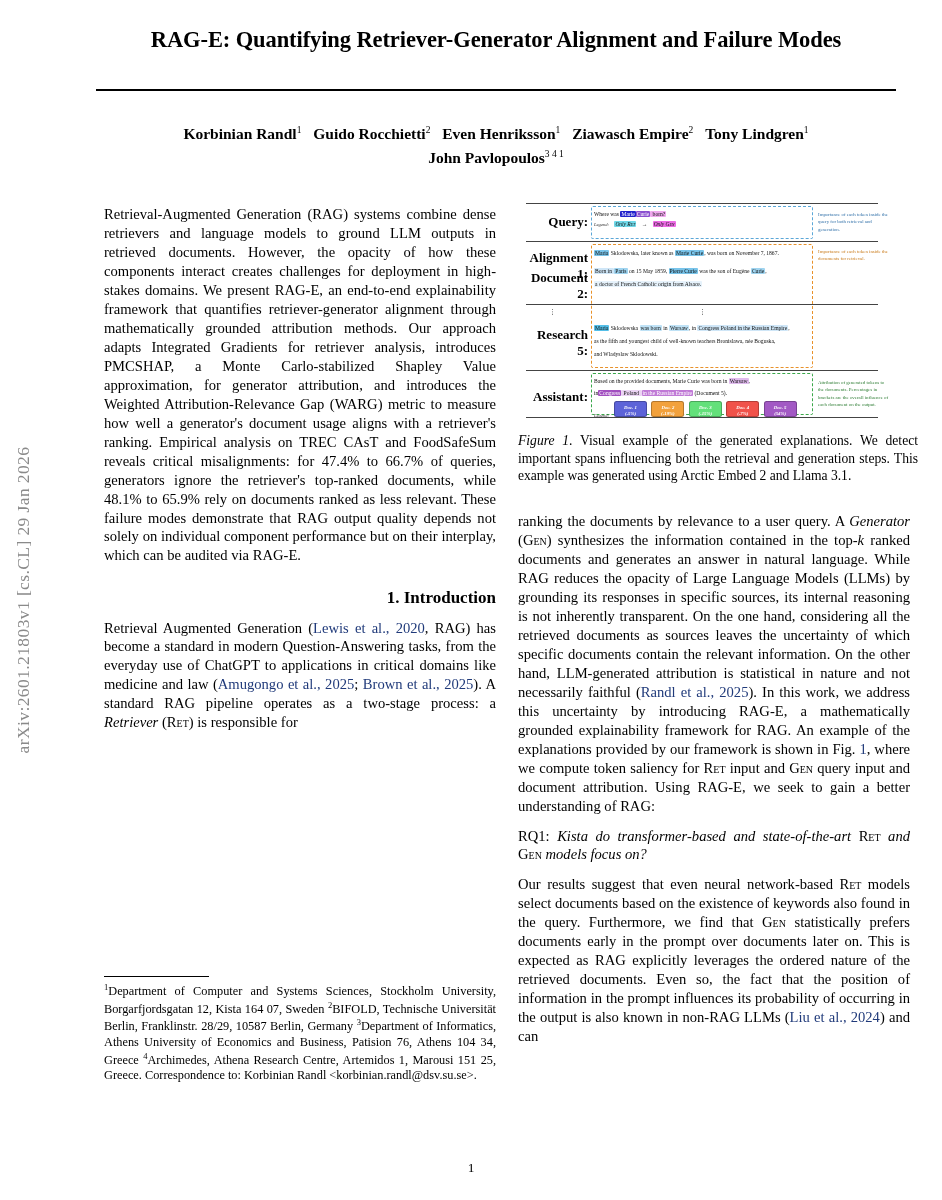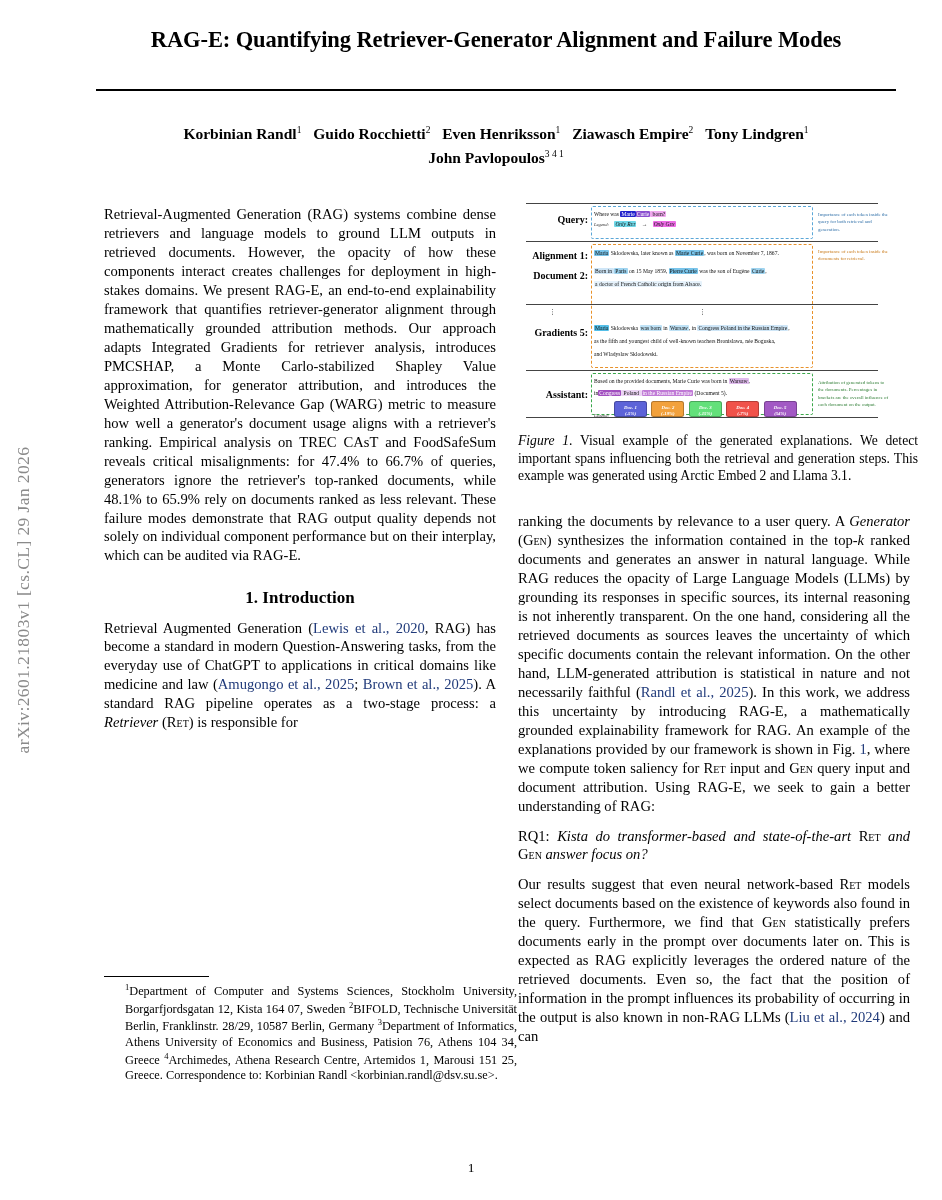--- a/index.html
+++ b/index.html
@@ -54,53 +54,53 @@
   }
   #authors sup { font-weight: normal; font-size: 9.5px; vertical-align: super; }
   .auth { white-space: nowrap; margin: 0 4px; }
 
   
   .col { position:absolute; width:392px; font-size:14.6px; line-height:1.30; text-align:justify; }
   #col-left  { left:104px; top:205px; }
   #col-right { left:518px; top:205px; }
 
   h2.sec {
-    font-size: 17px; font-weight: bold; margin: 0 0 9px 0; text-align:center;
+    font-size: 17px; font-weight: bold; margin: 0 0 9px 0; text-align:right;
   }
   .abstract-head {
     text-align:center; font-size:17px; font-weight:bold; margin:0 0 10px 0;
   }
   p { margin: 0 0 11px 0; }
   .sc { font-variant: small-caps; }
   .it { font-style: italic; }
   .bf { font-weight: normal; }
 
   
   #footnote-rule {
     position:absolute; left:104px; top:976px; width:105px; height:1px; background:#000;
   }
   #footnotes {
     position:absolute; left:104px; top:982px; width:392px;
-    font-size:12.3px; line-height:1.27; text-align:justify;margin-left:21px;
+    font-size:12.3px; line-height:1.27; text-align:justify;
   }
   #footnotes sup { font-size: 8.5px; vertical-align: super; }
   #preprint {
     position:absolute; left:104px; top:1112px; width:392px;
     font-size:13.2px; font-style:italic;
   }
 
   
   #figure {
     position:absolute; left:526px; top:203px; width:352px; height:215px;
     background:#fff;
   }
   .fig-rule { position:absolute; left:0; width:352px; height:1.1px; background:#444; }
 
   .fig-label {
-    position:absolute; font-size:10px; font-weight:bold; text-align:right;
+    position:absolute; font-size:13px; font-weight:bold; text-align:right;
     width:62px; left:0; color:#000;
   }
   .fig-body { position:absolute; left:68px; width:214px; font-size:5.6px; line-height:1.45; color:#111; }
   .fig-line { white-space:nowrap; }
 
   .hl { padding:0px 1px; border-radius:1px; }
 
   .dash-orange {
     position:absolute; border:1.1px dashed #e8912a; border-radius:2px;
   }
@@ -212,21 +212,21 @@
     <div class="fig-body" style="top:64px;">
       <div class="fig-line"><span class="hl" style="background:#cfe6f7;">Born in </span><span class="hl" style="background:#9fd4f0;">Paris</span> on 15 May 1859, <span class="hl" style="background:#79c4ea;">Pierre Curie</span> was the son of Eugène <span class="hl" style="background:#9fd4f0;">Curie</span>,</div>
       <div class="fig-line" style="margin-top:5px;"><span class="hl" style="background:#e6f2fb;">a doctor of French Catholic origin from Alsace.</span></div>
     </div>
 
     <div class="fig-body" style="top:104px; text-align:left;">
       <span style="position:absolute;left:-45px;font-size:7px;">⋮</span>
       <span style="position:absolute;left:105px;font-size:7px;">⋮</span>
     </div>
 
-    <div class="fig-label" style="top:124px;">Gradients 5:</div>
+    <div class="fig-label" style="top:124px;">Research 5:</div>
     <div class="fig-body" style="top:121px;">
       <div class="fig-line"><span class="hl" style="background:#55bfe8;">Maria</span> Sklodowska <span class="hl" style="background:#bfe2f6;">was born</span> in <span class="hl" style="background:#bfe2f6;">Warsaw</span>, in <span class="hl" style="background:#cfe6f7;">Congress Poland in the Russian Empire</span>,</div>
       <div class="fig-line" style="margin-top:5px;">as the fifth and youngest child of well-known teachers Bronislawa, née Boguska,</div>
       <div class="fig-line" style="margin-top:5px;">and Wladyslaw Sklodowski.</div>
     </div>
 
     <div class="fig-label" style="top:186px;">Assistant:</div>
     <div class="fig-body" style="top:174px;">
       <div class="fig-line">Based on the provided documents, Marie Curie was born in <span class="hl" style="background:#e0bcee;">Warsaw</span>,</div>
       <div class="fig-line" style="margin-top:4px;">in<span class="hl" style="background:#a24fc0;color:#fff;">Congress</span><span class="hl" style="background:#ecd4f4;"> Poland </span><span class="hl" style="background:#c07ad6;color:#fff;">in the Russian Empire</span> (Document 5).</div>
@@ -243,20 +243,20 @@
     </div>
     <div class="annot green" style="left:292px; top:176px;">Attribution of generated tokens to the documents. Percentages in brackets are the overall influence of each document on the output.</div>
 
   </div>
 
   <div id="fig-caption"><span class="figno">Figure 1</span><span>. Visual example of the generated explanations. We detect important spans influencing both the retrieval and generation steps. This example was generated using Arctic Embed 2 and Llama 3.1.</span></div>
 
   <div class="col" id="col-right" style="top:512px;">
     <p><span>ranking the documents by relevance to a user query. A </span><span class="it">Generator</span> (<span class="sc">Gen</span>)<span> synthesizes the information contained in the top-</span><span class="it">k</span><span> ranked documents and generates an answer in natural language. While RAG reduces the opacity of Large Language Models (LLMs) by grounding its responses in specific sources, its internal reasoning is not inherently transparent. On the one hand, considering all the retrieved documents as sources leaves the uncertainty of which specific documents contain the relevant information. On the other hand, LLM-generated attribution is statistical in nature and not necessarily faithful (</span><span class="cite">Randl et al., 2025</span><span>). In this work, we address this uncertainty by introducing RAG-E, a mathematically grounded explainability framework for RAG. An example of the explanations provided by our framework is shown in Fig. </span><span class="cite">1</span><span>, where we compute token saliency for </span><span class="sc">Ret</span><span> input and </span><span class="sc">Gen</span><span> query input and document attribution. Using RAG-E, we seek to gain a better understanding of RAG:</span></p>
 
-    <p><span class="bf sc" style="font-variant:small-caps;">RQ1:</span><span class="it"> Kista do transformer-based and state-of-the-art </span><span class="sc">Ret</span><span class="it"> and </span><span class="sc">Gen</span><span class="it"> answer focus on?</span></p>
+    <p><span class="bf sc" style="font-variant:small-caps;">RQ1:</span><span class="it"> Kista do transformer-based and state-of-the-art </span><span class="sc">Ret</span><span class="it"> and </span><span class="sc">Gen</span><span class="it"> models focus on?</span></p>
 
     <p><span>Our results suggest that even neural network-based </span><span class="sc">Ret</span><span> models select documents based on the existence of keywords also found in the query. Furthermore, we find that </span><span class="sc">Gen</span><span> statistically prefers documents early in the prompt over documents later on. This is expected as RAG explicitly leverages the ordered nature of the retrieved documents. Even so, the fact that the position of information in the prompt influences its probability of occurring in the output is also known in non-RAG LLMs (</span><span class="cite">Liu et al., 2024</span><span>) and can</span></p>
   </div>
 
   <div id="pagenum">1</div>
 
 </div>
 
 </body></html>

